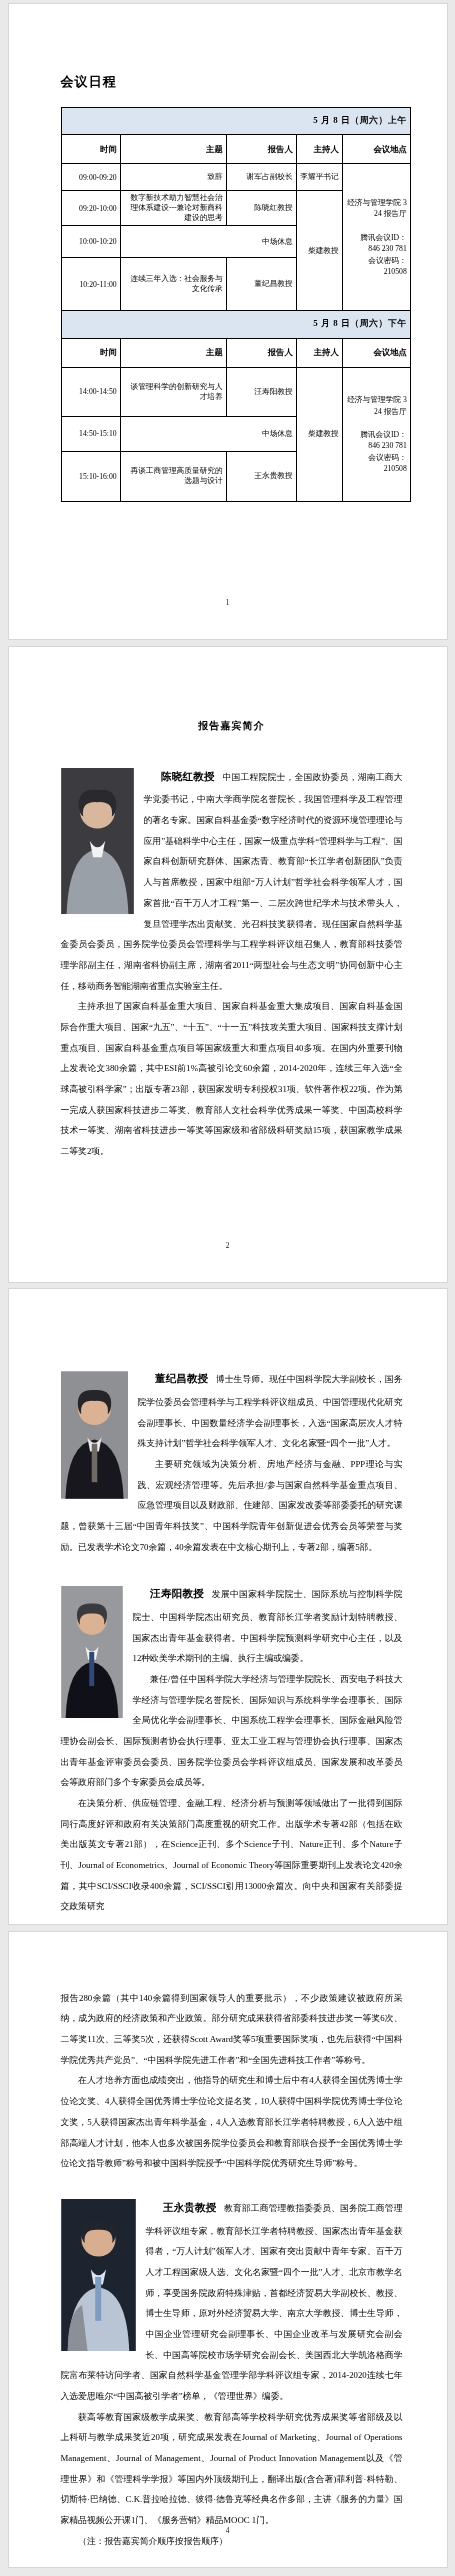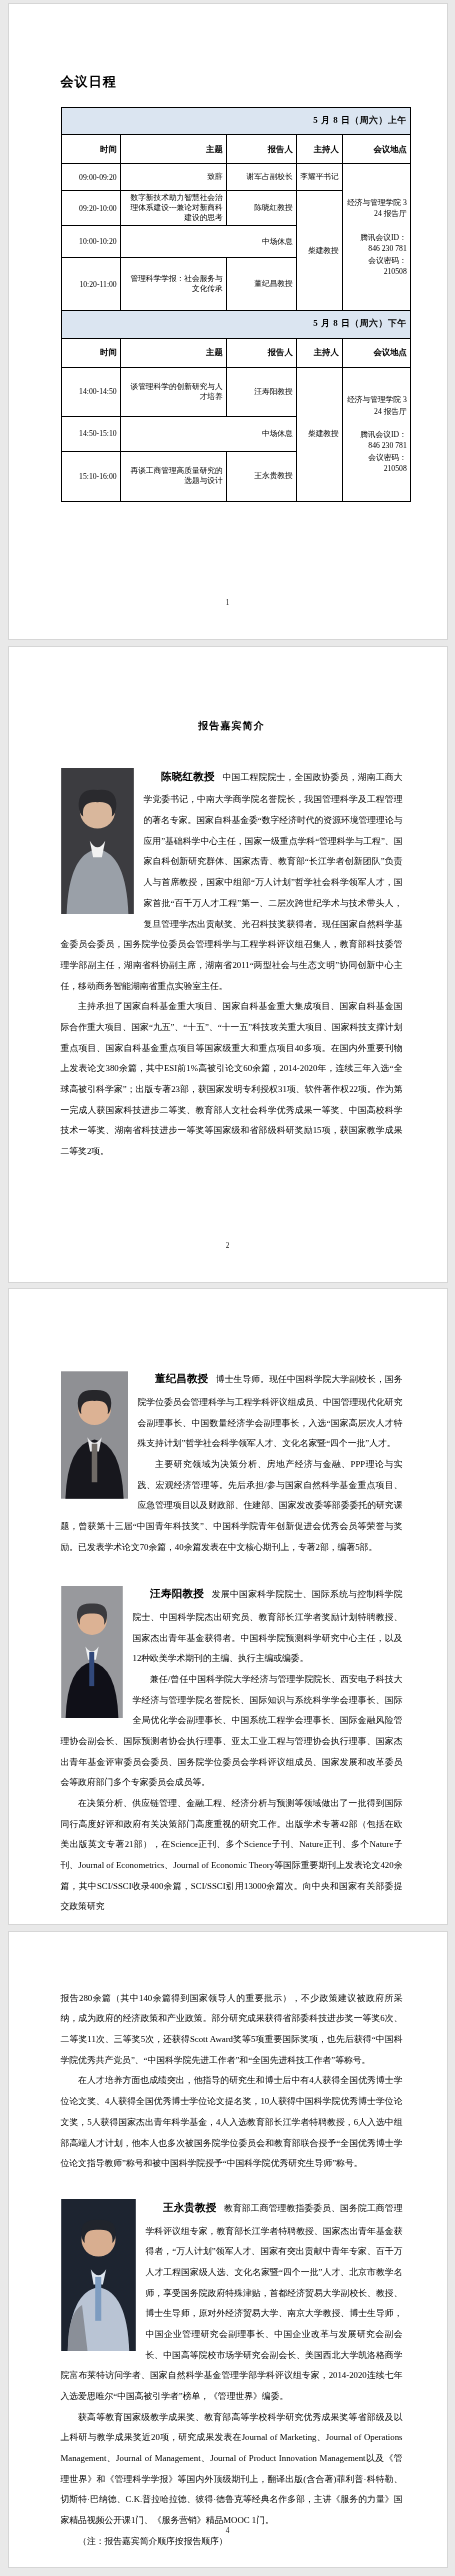--- a/index.html
+++ b/index.html
@@ -81,21 +81,21 @@
           <td>数字新技术助力智慧社会治理体系建设---兼论对新商科建设的思考</td>
           <td>陈晓红教授</td>
           <td rowspan="3">柴建教授</td>
         </tr>
         <tr class="rh-break">
           <td>10:00-10:20</td>
           <td colspan="2">中场休息</td>
         </tr>
         <tr class="rh-talk2">
           <td>10:20-11:00</td>
-          <td>管理科学学报：社会服务与文化传承</td>
+          <td>连续三年入选：社会服务与文化传承</td>
           <td>董纪昌教授</td>
         </tr>
 
         <tr class="section">
           <td colspan="5">5 月 8 日（周六）下午</td>
         </tr>
         <tr class="cols">
           <th>时间</th>
           <th>主题</th>
           <th>报告人</th>

